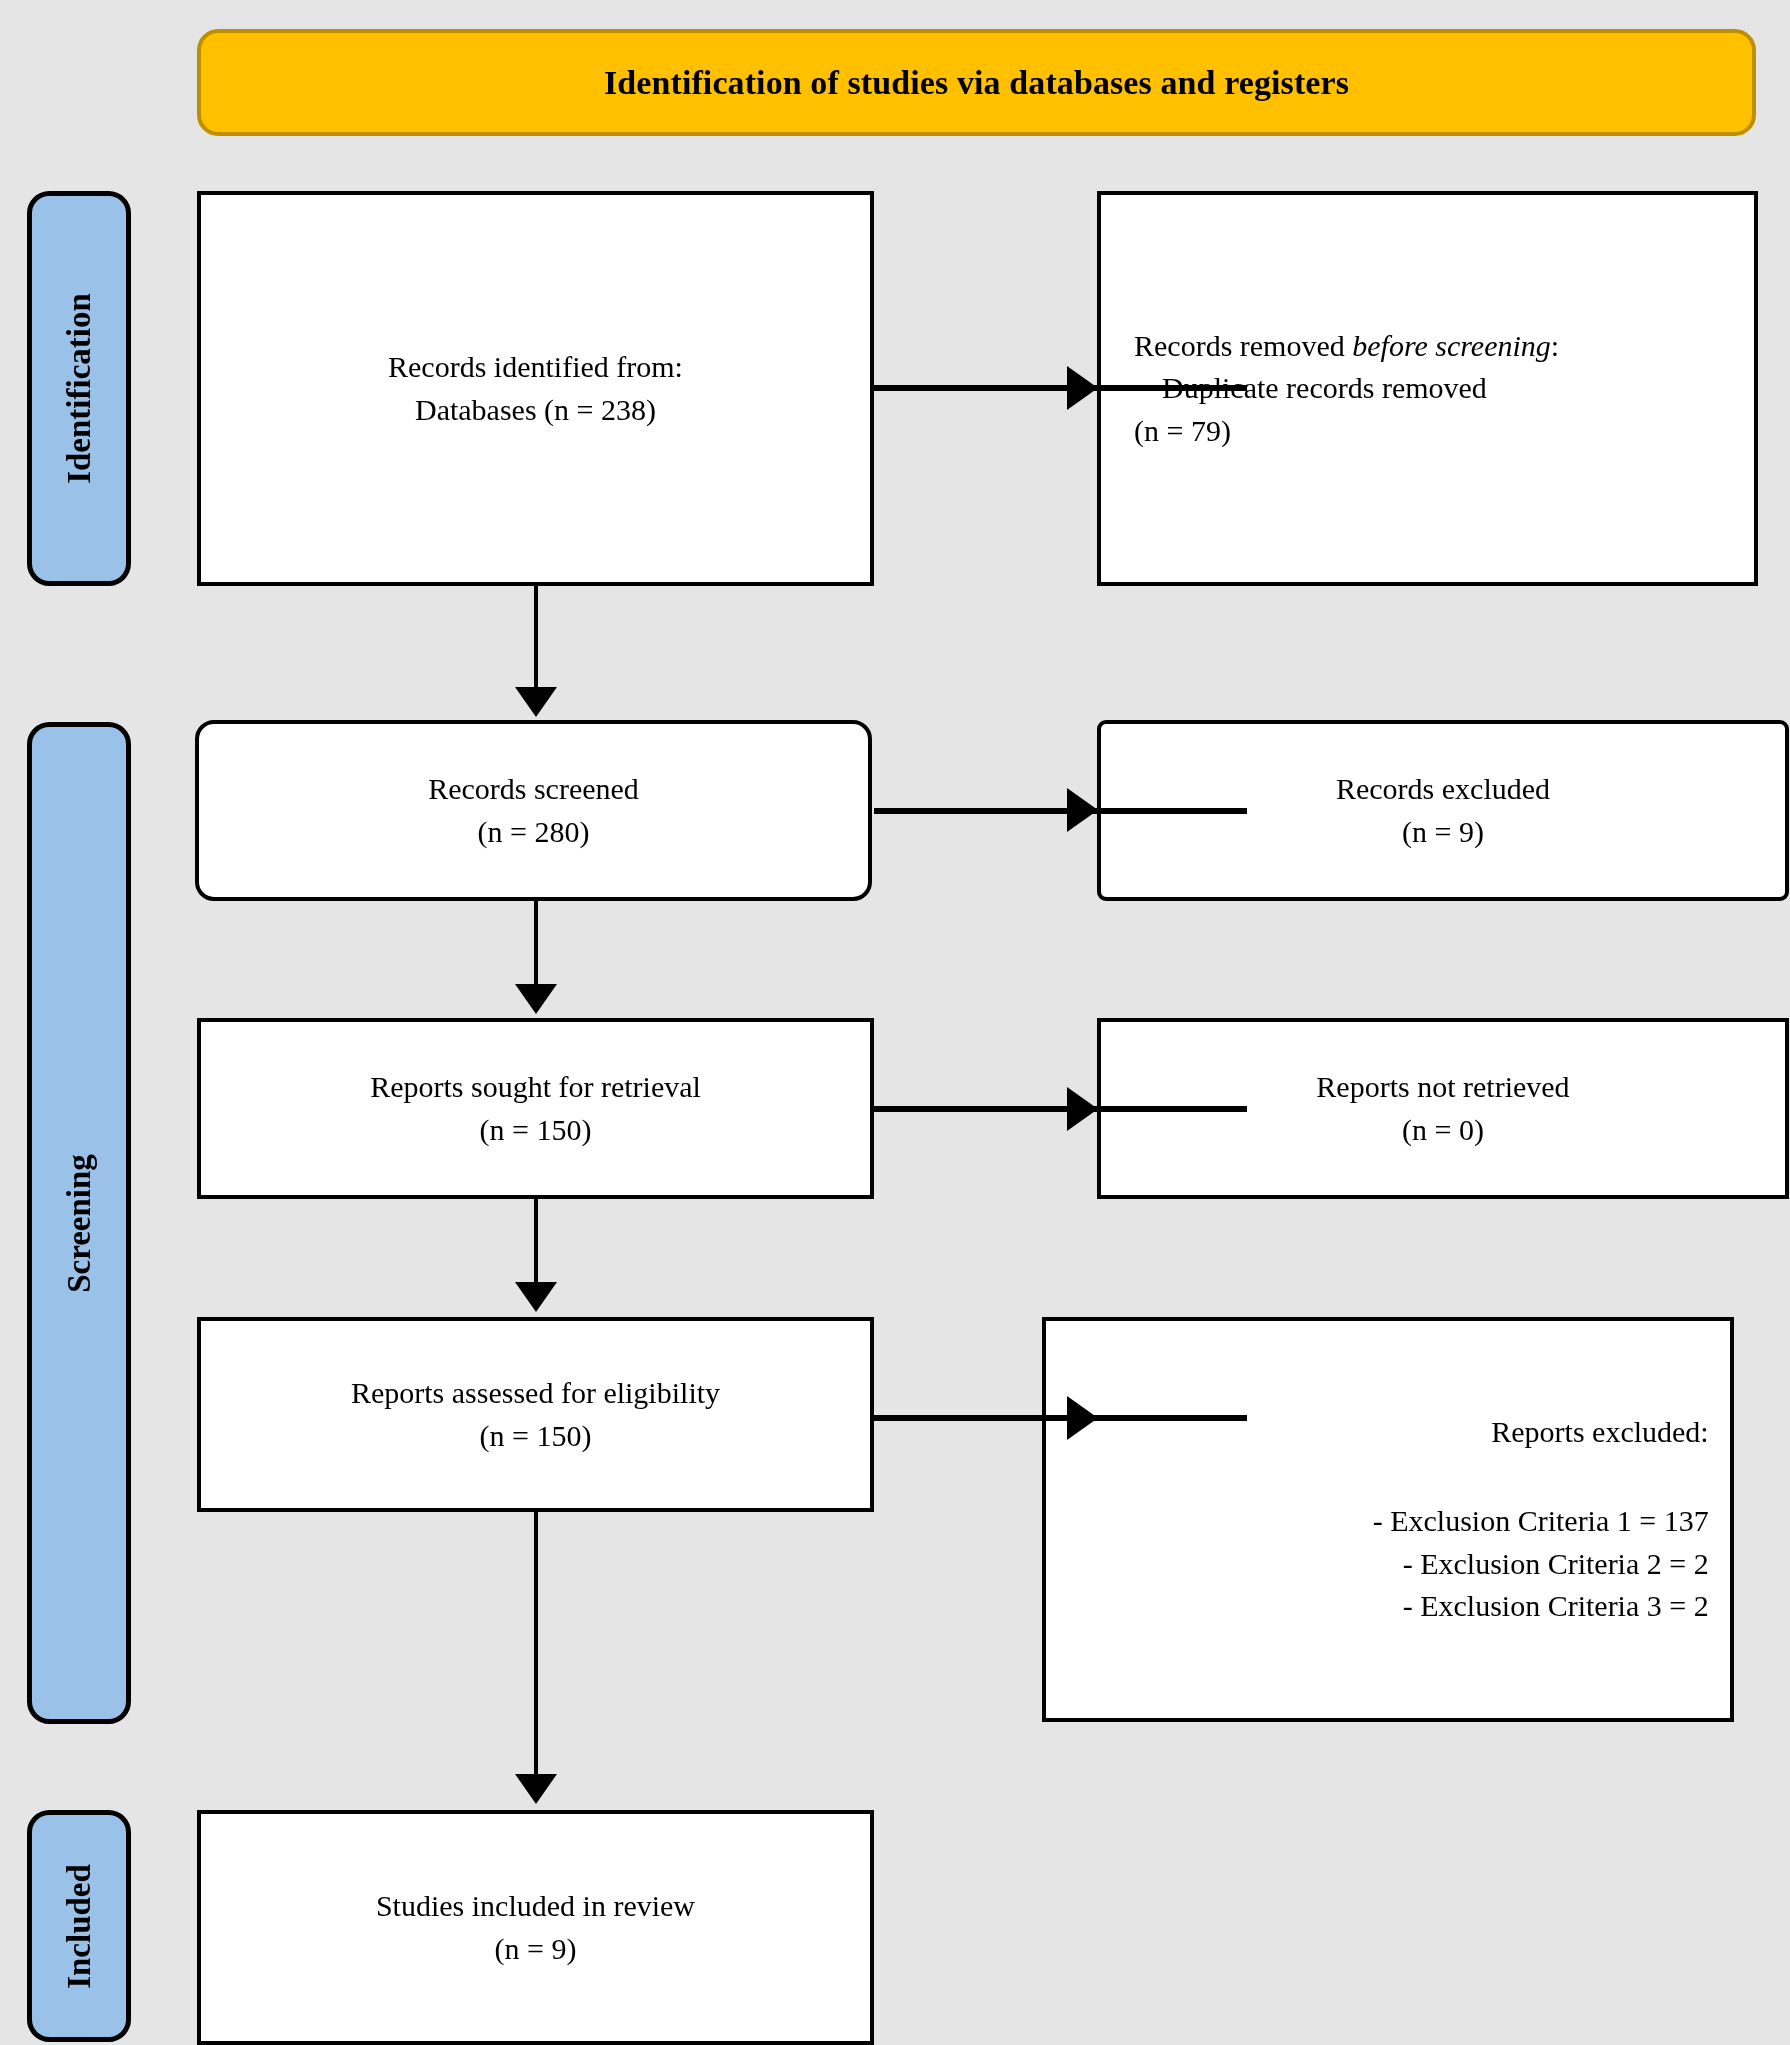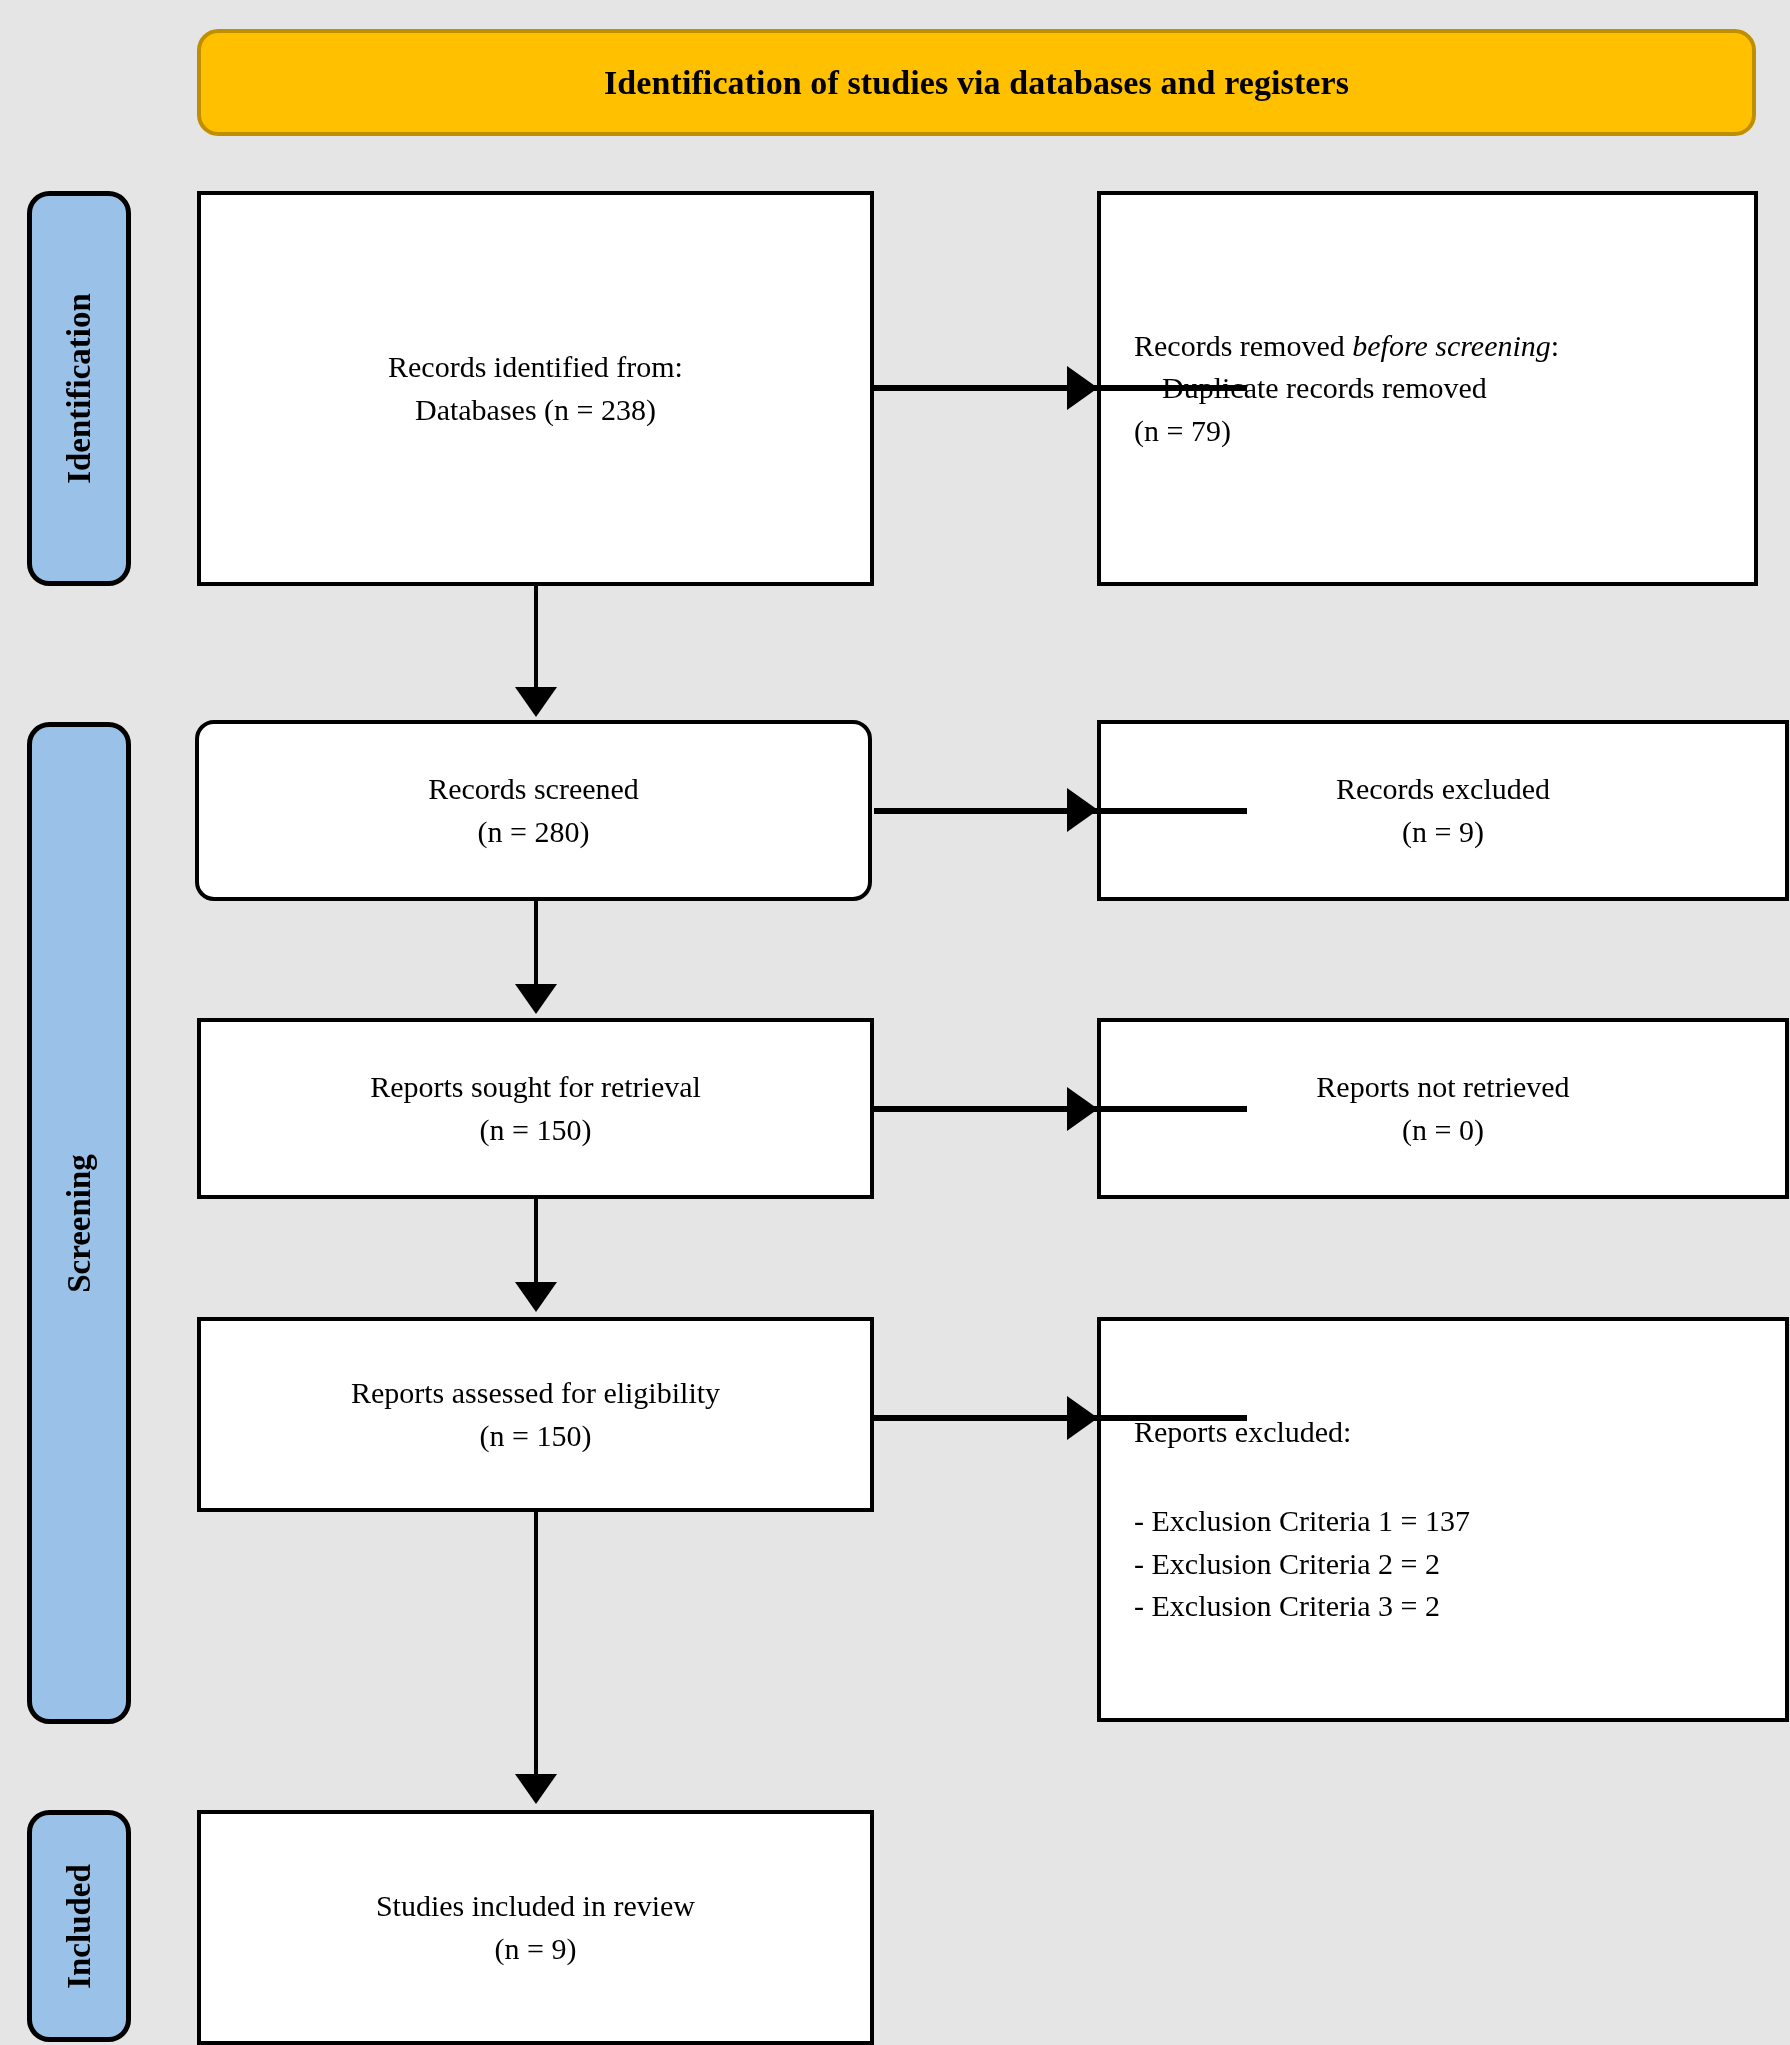--- a/index.html
+++ b/index.html
@@ -89,23 +89,23 @@
 
   
   #box-identified     { left: 197px; top: 191px;  width: 677px; height: 395px; }
   #box-screened       { left: 195px; top: 720px; width: 677px; height: 181px; border-radius: 19px; }
   #box-sought         { left: 197px; top: 1018px; width: 677px; height: 181px; }
   #box-assessed       { left: 197px; top: 1317px; width: 677px; height: 195px; }
   #box-included       { left: 197px; top: 1810px; width: 677px; height: 235px; }
 
   
   #box-removed        { left: 1097px; top: 191px;  width: 661px; height: 395px; }
-  #box-rec-excluded   { left: 1097px; top: 720px; width: 692px; height: 181px; }
+  #box-rec-excluded   { left: 1097px; top: 720px; width: 692px; height: 181px; border-radius: 9px; }
   #box-not-retrieved  { left: 1097px; top: 1018px; width: 692px; height: 181px; }
-  #box-rep-excluded   { left: 1097px; top: 1317px; width: 692px; height: 405px; }
+  #box-rep-excluded   { left: 1042px; top: 1317px; width: 692px; height: 405px; align-items: flex-end; }
 
   
   .h-connector {
     position: absolute;
     height: 5.9px;
     background: #000000;
   }
   .h-arrowhead {
     position: absolute;
     width: 0; height: 0;

